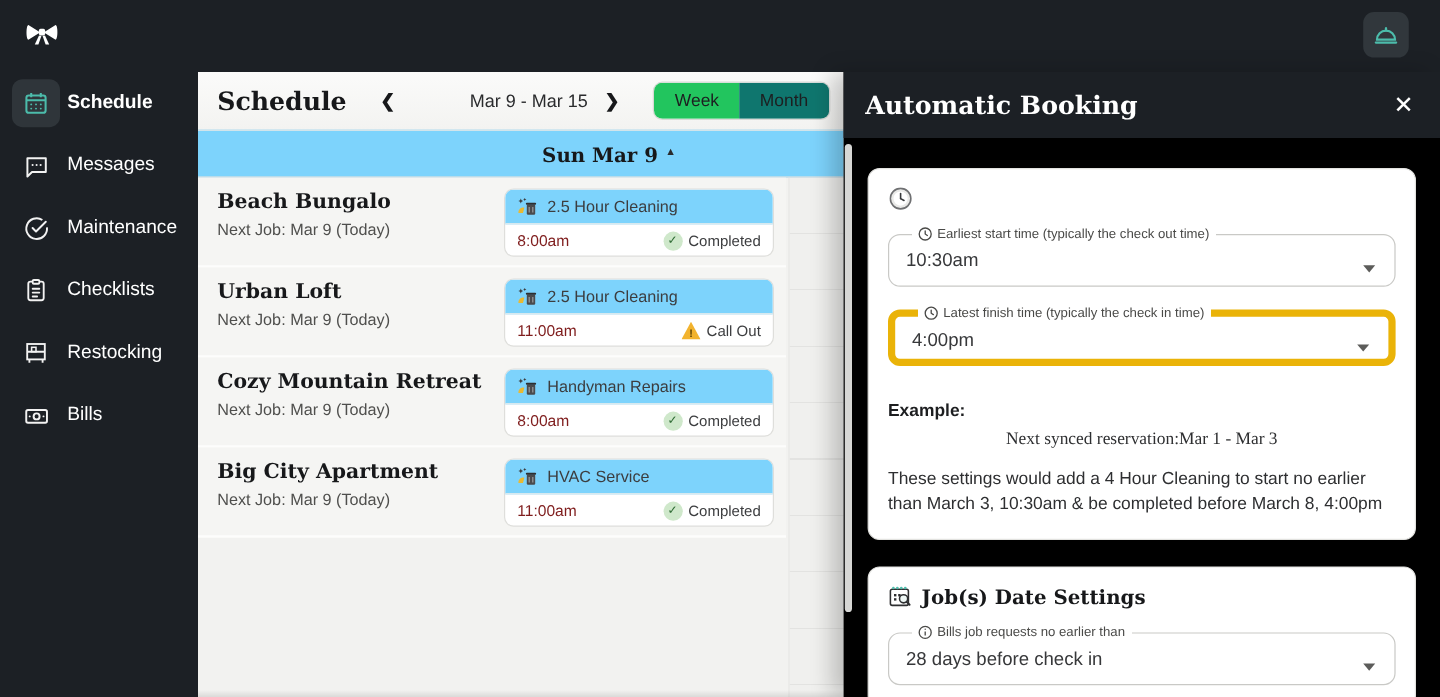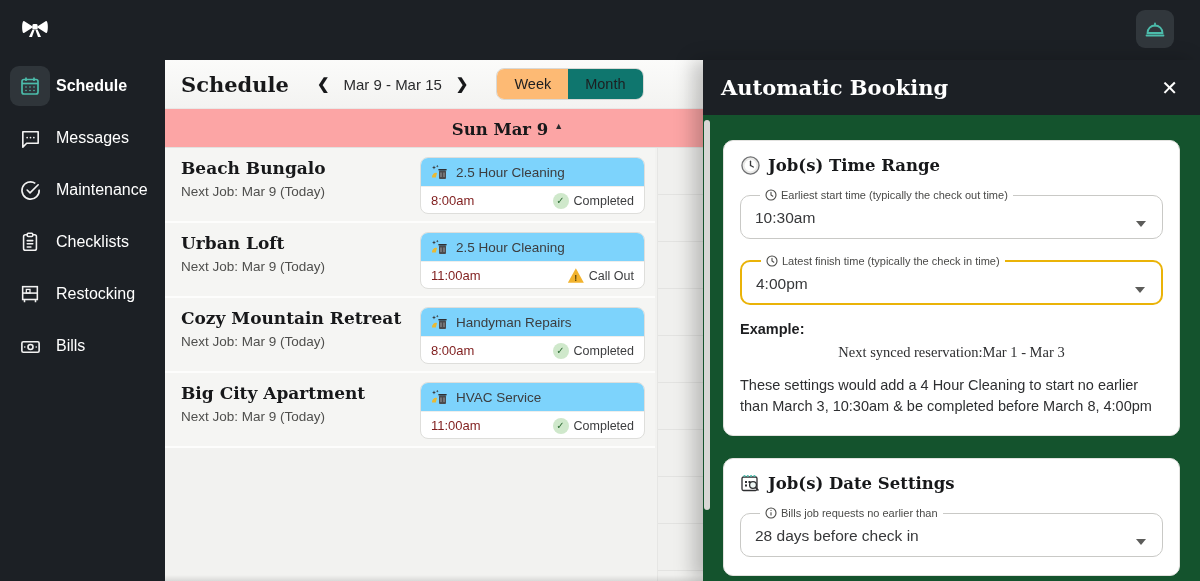--- a/index.html
+++ b/index.html
@@ -24,26 +24,26 @@
 
   
   .main { position:absolute; left:165px; top:60px; width:1035px; height:521px; background:#f2f2f0; }
   .main::after { content:""; position:absolute; left:0; bottom:0; width:100%; height:6px;
     background:linear-gradient(rgba(0,0,0,0), rgba(0,0,0,0.10)); }
   .sched-toolbar { position:relative; height:48px; background:linear-gradient(#fbfbfa,#f3f3f1);
     display:flex; align-items:center; }
   .sched-title { font-size:21px; font-weight:700; color:#17181a; margin-left:16px; }
   .date-nav { display:flex; align-items:center; gap:10px; margin-left:24px; color:#1d1e20; }
   .chev { font-size:15px; font-weight:700; color:#17181a; background:none; border:none; cursor:pointer; padding:2px 4px; }
-  .date-range { font-size:15px; color:#2a2b2d; }
+  .date-range { font-size:15px; color:#2a2b2d;margin-left:48px; }
   .view-toggle { display:flex; margin-left:24px; border:1px solid #d9d9d6; border-radius:8px; overflow:hidden; background:#fff; }
   .view-toggle button { border:none; background:#0f766e; padding:7px 17px; font-size:14.5px; color:#1d1e20; cursor:pointer; }
-  .view-toggle button.sel { background:#fdba74; }
-
-  .day-header { position:relative; height:40px; background:#fca5a5; border-top:1px solid #e8e8e6;
+  .view-toggle button.sel { background:#22c55e; }
+
+  .day-header { position:relative; height:40px; background:#7dd3fc; border-top:1px solid #e8e8e6;
     border-bottom:1px solid #e2e2e0; width:538px; }
   .day-label-wrap { position:absolute; left:230px; width:225px; top:0; height:40px;
     display:flex; align-items:center; justify-content:center; gap:6px; }
   .day-label { font-size:16.5px; font-weight:700; color:#17181a; }
   .sort-caret { font-size:9px; color:#2a2b2d; position:relative; top:-3px; }
 
   .rows { position:absolute; left:0; top:88px; width:490px; }
   .prow { position:relative; height:75px; background:#f5f5f3; border-bottom:2px solid #fdfdfc; }
   .pname { position:absolute; left:16px; top:10px; font-size:17px; font-weight:700; color:#17181a; }
   .pnext { position:absolute; left:16px; top:36px; font-size:13.5px; color:#4f4f4d; }
@@ -59,21 +59,21 @@
   .sicon { width:16px; height:16px; display:inline-flex; align-items:center; justify-content:center; }
   .sicon.check { background:#cfe8cb; border-radius:50%; color:#2e6b34; font-size:10px; font-weight:700; }
   .sicon.warn { background:#f2b32e; clip-path:polygon(50% 4%, 100% 96%, 0% 96%); color:#5b4206;
     font-size:9px; font-weight:800; align-items:flex-end; padding-bottom:1px; }
 
   .grid-strip { position:absolute; left:492px; top:88px; width:46px; height:433px;
     border-left:1px solid #e6e6e4;
     background:repeating-linear-gradient(to bottom, #f0f0ee 0 46px, #e3e3e1 46px 47px); }
 
   
-  .panel { position:absolute; left:703px; top:60px; width:497px; height:521px; background:#14532d;
+  .panel { position:absolute; left:703px; top:60px; width:497px; height:521px; background:#000000;
     box-shadow:-10px 0 18px rgba(0,0,0,0.22); z-index:50; }
   .panel-header { height:55px; background:#1c2025; display:flex; align-items:center; justify-content:space-between;
     padding:0 22px 0 18px; }
   .panel-title { color:#fff; font-size:21px; font-weight:700; }
   .close-btn { background:none; border:none; color:#fff; font-size:20px; cursor:pointer; line-height:1; }
   .panel-scroll { position:absolute; left:1px; top:60px; width:6px; height:390px; background:#d7d7d5; border-radius:3px; }
   .panel-body { padding:25px 20px 0 20px; }
   .card { background:#fff; border:1px solid #e2e2df; border-radius:10px; padding:14px 16px 18px 16px; }
   .card + .card { margin-top:22px; }
   .card-head { display:flex; align-items:center; gap:8px; margin-bottom:14px; }
@@ -81,24 +81,24 @@
   .card-title { font-size:16.5px; font-weight:700; color:#17181a; }
 
   fieldset.field { position:relative; border:1px solid #c9c9c6; border-radius:10px; height:50px;
     padding:0 14px; background:#fff; cursor:pointer; }
   fieldset.field legend { font-size:11px; color:#4a4a48; padding:0 5px; margin-left:5px;
     display:flex; align-items:flex-end; gap:4px; }
   fieldset.field .fval { font-size:15.5px; color:#37383a; position:relative; top:8px; }
   fieldset.field .dcaret { position:absolute; right:16px; top:20px; width:0; height:0;
     border-left:5px solid transparent; border-right:5px solid transparent; border-top:6px solid #5c5c5a; }
   fieldset.field + fieldset.field { margin-top:16px; }
-  fieldset.field.focused { border:2px solid #eab308; }
+  fieldset.field.focused { border:6px solid #eab308; }
   .lic { width:12px; height:12px; display:inline-flex; }
 
-  .example { margin-top:16px; }
+  .example { margin-top:30px; }
   .ex-head { font-size:14.5px; font-weight:700; color:#1d1e20; margin-bottom:4px; }
   .ex-row { display:flex; justify-content:center; font-size:14.5px; color:#2e2f31; padding:2.5px 0;font-family:Liberation Serif, serif; }
   .ex-note { margin-top:12px; font-size:14.5px; color:#2e2f31; line-height:1.45; }
 
   svg { display:block; }
 </style>
 </head>
 <body>
 
 <div class="topbar">
@@ -355,21 +355,20 @@
     <section class="card">
       <div class="card-head">
         <span class="hicon">
           <svg width="19" height="19" viewBox="0 0 20 20">
             <circle cx="10" cy="10" r="9" fill="#e9e9e7" stroke="#6f7072" stroke-width="1.4"></circle>
             <circle cx="10" cy="10" r="6.2" fill="#fff"></circle>
             <line x1="10" y1="10" x2="10" y2="5.5" stroke="#37383a" stroke-width="1.4" stroke-linecap="round"></line>
             <line x1="10" y1="10" x2="13" y2="11.6" stroke="#37383a" stroke-width="1.4" stroke-linecap="round"></line>
           </svg>
         </span>
-        <span class="card-title serif">Job(s) Time Range</span>
       </div>
 
       <fieldset class="field">
         <legend>
           <span class="lic">
             <svg width="12" height="12" viewBox="0 0 12 12" fill="none" stroke="#4a4a48" stroke-width="1.1">
               <circle cx="6" cy="6" r="5"></circle>
                 <path d="M6 3.4 V6 l1.8 1.2" stroke-linecap="round"></path>
             </svg>
           </span>

